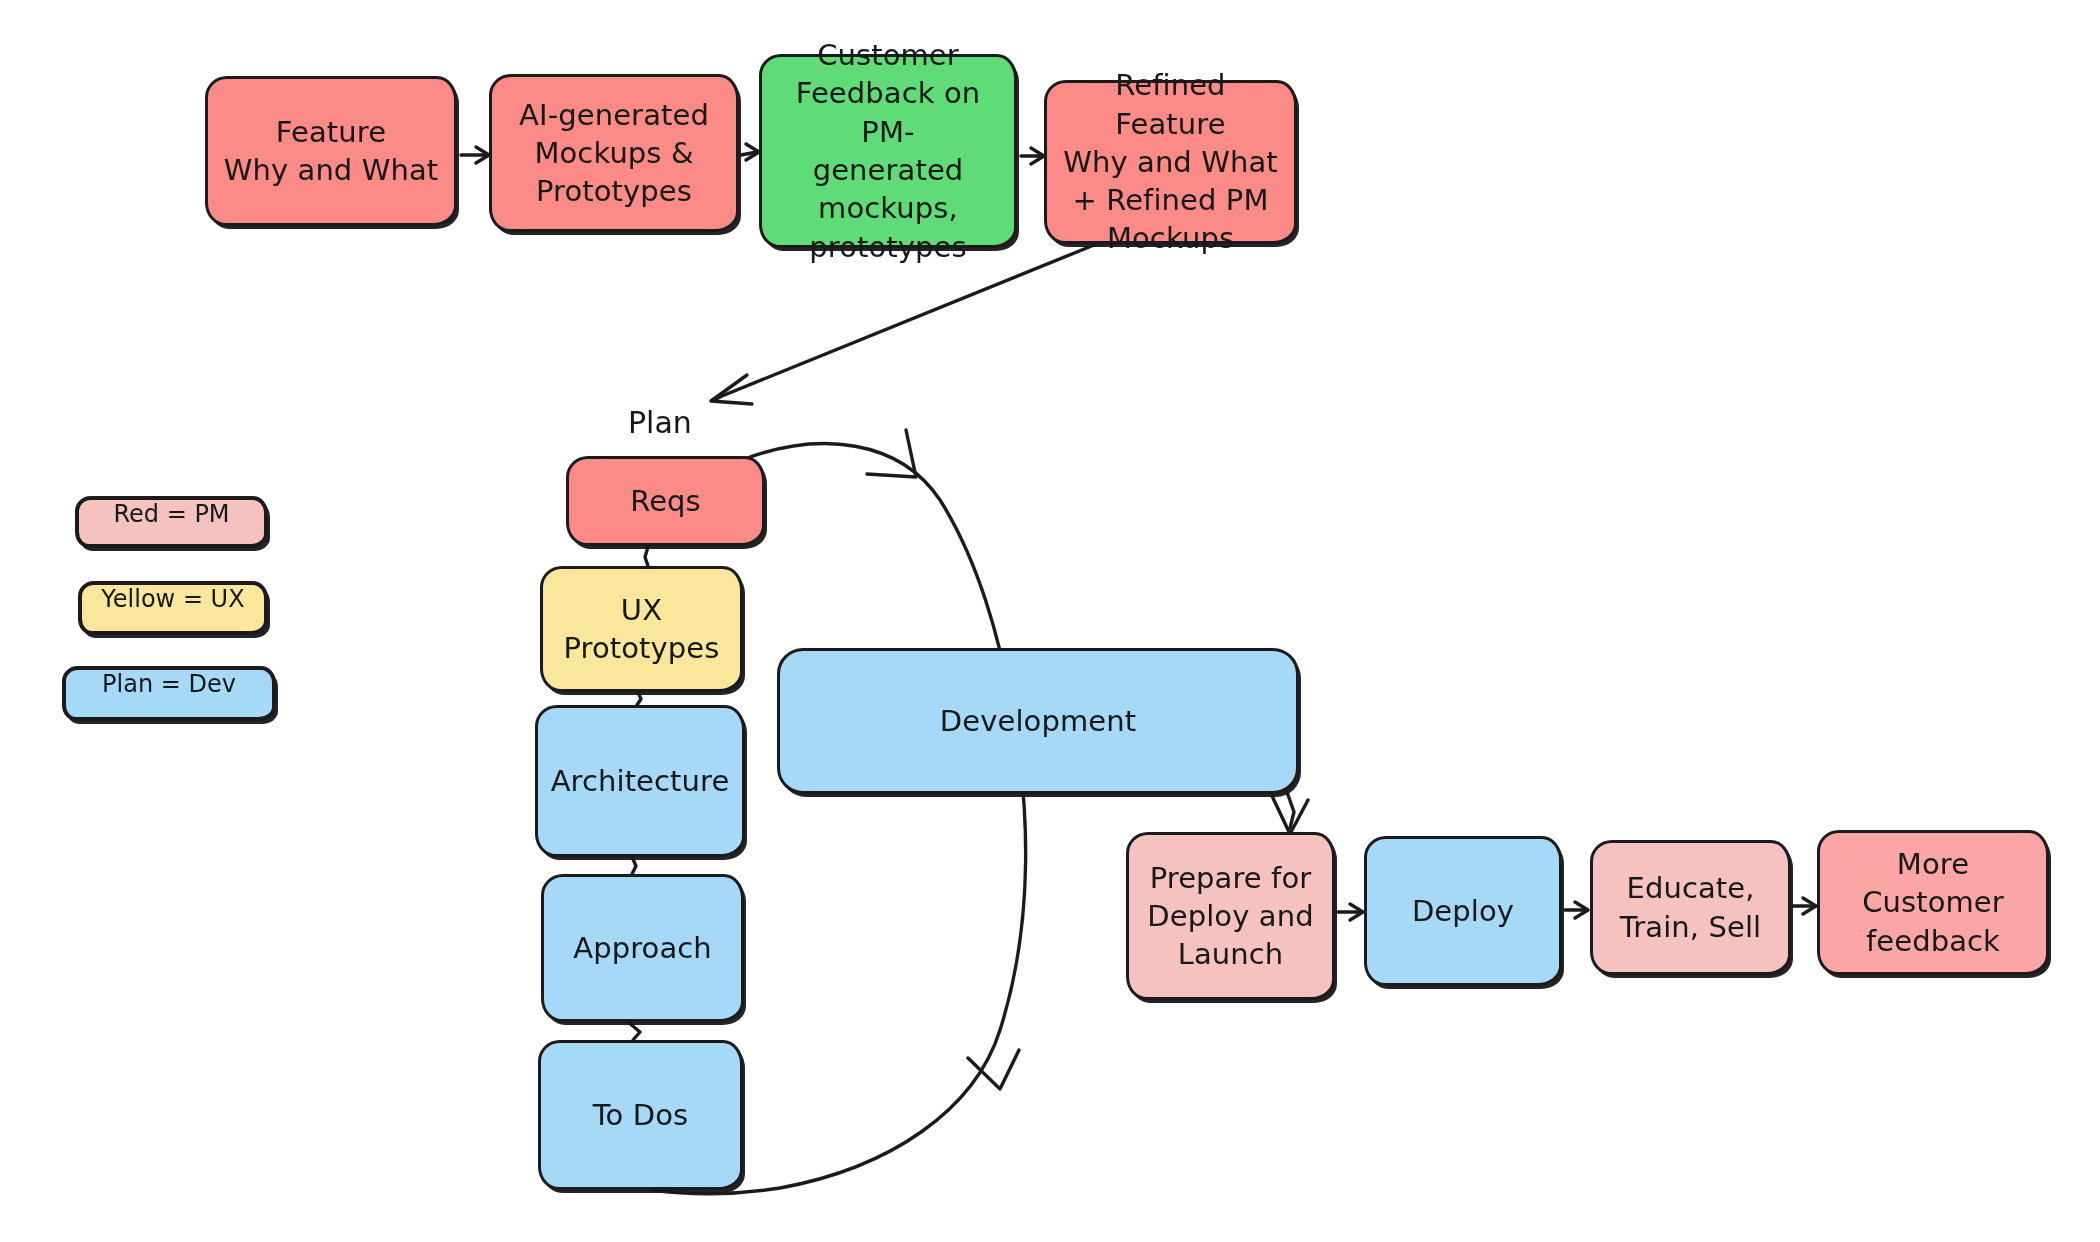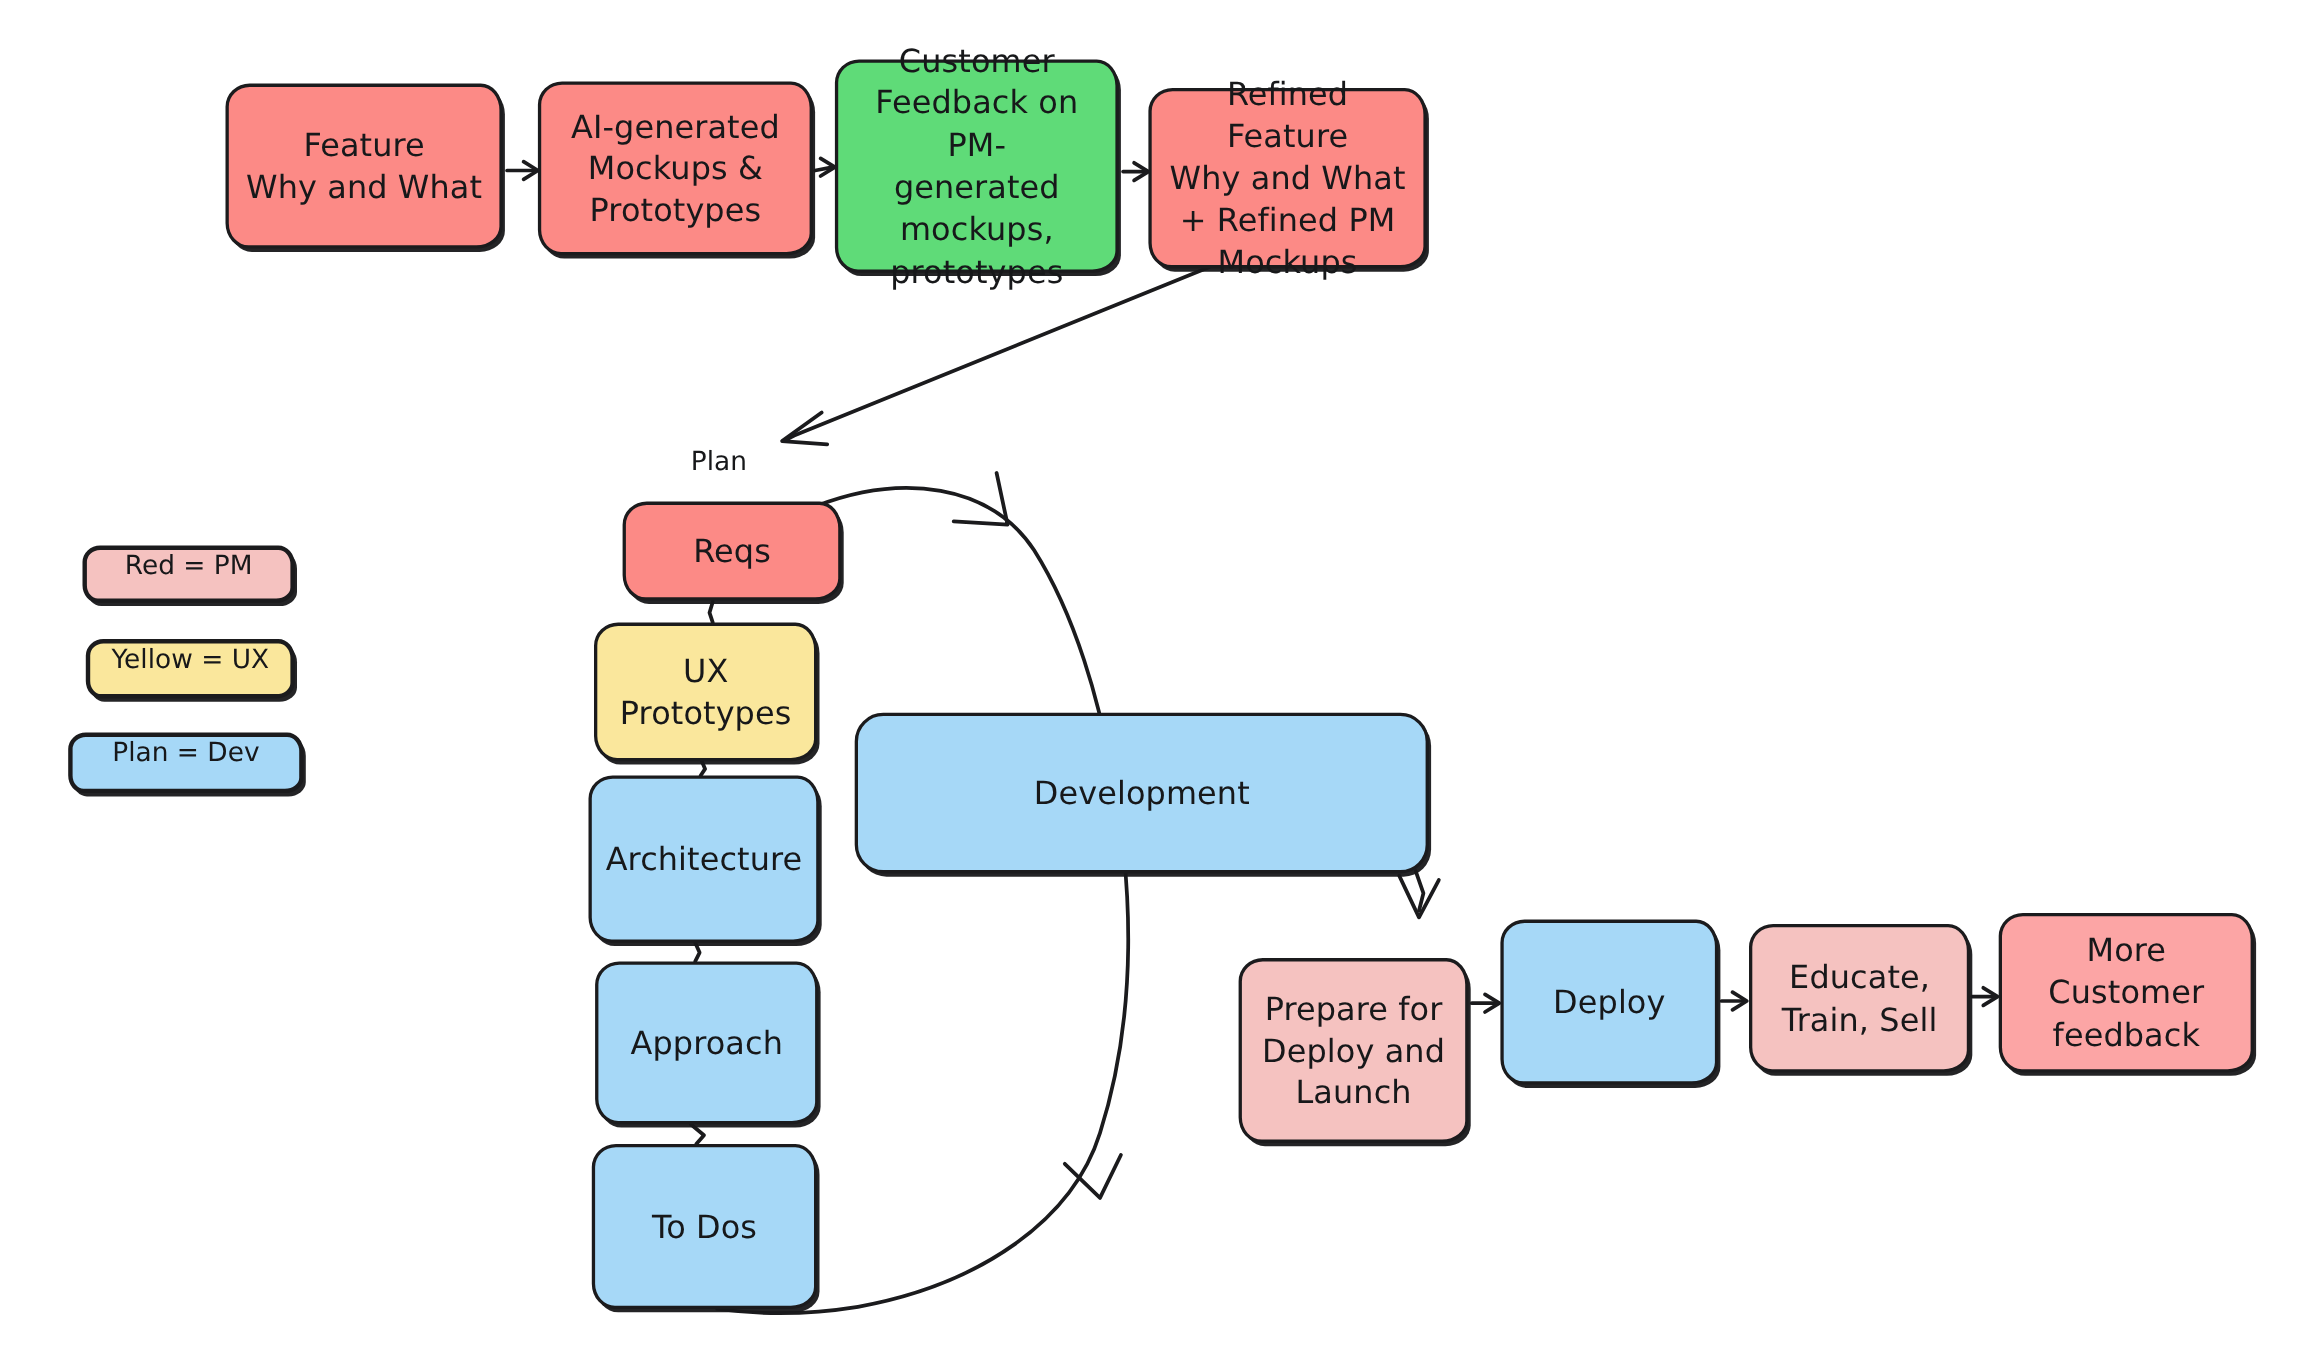--- a/index.html
+++ b/index.html
@@ -44,21 +44,21 @@
     border:4px solid #1b1b1d;
     border-radius:16px 15px 17px 14px / 15px 17px 14px 16px;
     box-shadow:3px 4px 0 -1px rgba(24,24,26,0.95);
     font-size:24px;color:#17181a;
     z-index:3;
   }
 
   
   .edge-label{
     position:absolute;
-    font-size:24px;color:#17181a;
+    font-size:30px;color:#17181a;
     z-index:4;white-space:nowrap;
   }
 
   svg#wires{
     position:absolute;left:0;top:0;width:2100px;height:1242px;
     z-index:2;pointer-events:none;
   }
   svg#wires path, svg#wires line{
     fill:none;stroke:#1b1b1d;stroke-width:3.4;
     stroke-linecap:round;stroke-linejoin:round;
@@ -193,21 +193,21 @@
   </div>
 
   <div class="node fill-blue-soft" style="left:538px;top:1040px;width:205px;height:150px;">
     <span>To Dos</span>
   </div>
 
   <div class="node fill-blue-soft" style="left:777px;top:648px;width:522px;height:146px;border-radius:26px;">
     <span>Development</span>
   </div>
 
-  <div class="node fill-pink-soft" style="left:1126px;top:832px;width:209px;height:168px;margin-top:39px;">
+  <div class="node fill-pink-soft" style="left:1126px;top:832px;width:209px;height:168px;">
     <span>Prepare for
 Deploy and
 Launch</span>
   </div>
 
   <div class="node fill-blue-soft" style="left:1364px;top:836px;width:198px;height:150px;">
     <span>Deploy</span>
   </div>
 
   <div class="node fill-pink-soft" style="left:1590px;top:840px;width:201px;height:135px;">

